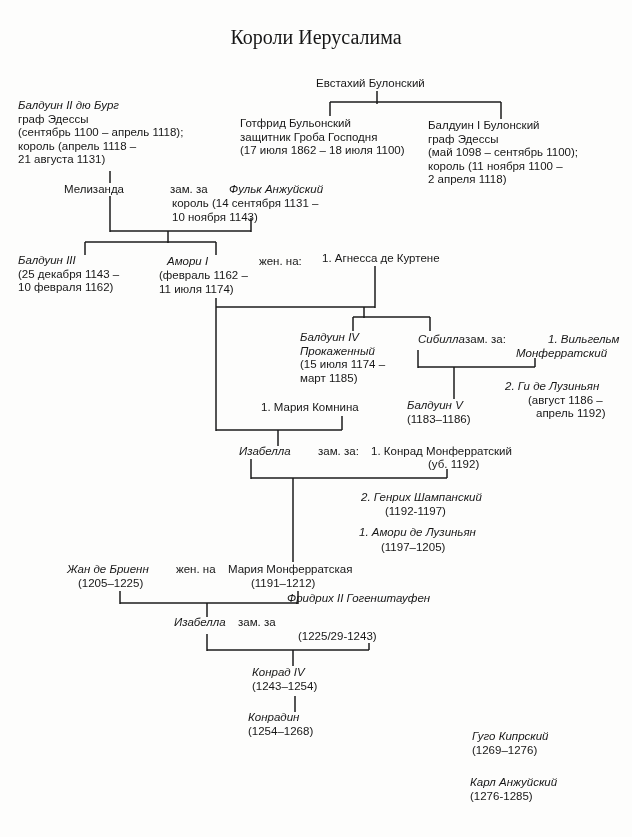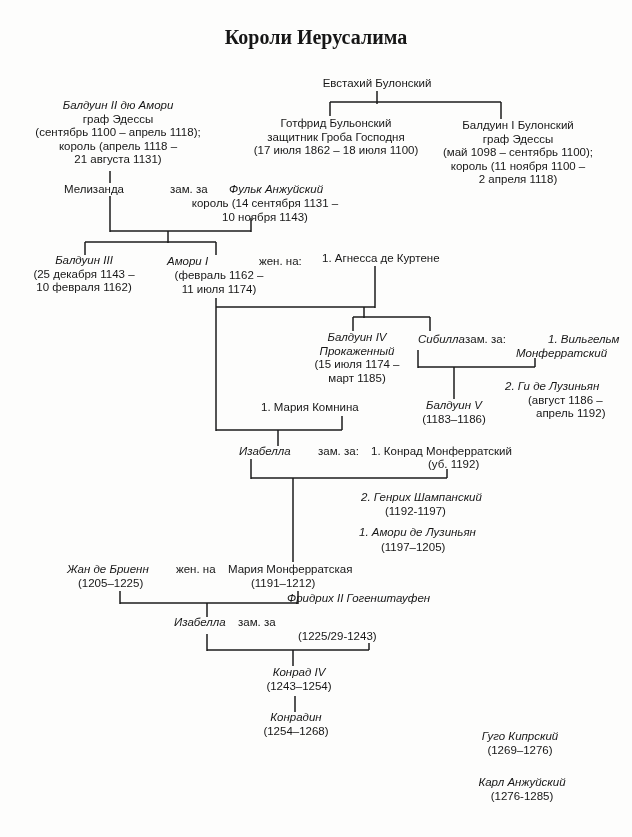--- a/index.html
+++ b/index.html
@@ -11,24 +11,24 @@
     overflow:hidden;
     font-family:"Liberation Sans", sans-serif;
     font-size:11.5px;
     line-height:13.5px;
     color:#161616;
   }
   .title{
     position:absolute;left:0;top:26px;width:100%;
     text-align:center;
     font-family:"Liberation Serif", serif;
-    font-weight:bold;font-size:20px;line-height:22px;
+    font-weight:normal;font-size:20px;line-height:22px;
   }
   .t{position:absolute;white-space:nowrap;}
-  .blk{position:absolute;text-align:center;}
+  .blk{position:absolute;}
   .blk div{white-space:nowrap;}
   .i{font-style:italic;}
   svg.lines{position:absolute;left:0;top:0;}
 </style>
 </head>
 <body>
 
 <div class="page">
 
   <div class="title">Короли Иерусалима</div>
@@ -73,21 +73,21 @@
          M369 643 V650
          M293 650 V666
          M295 696 V712"></path>
   </svg>
 
   <div class="blk" style="left:316px;top:77px;width:122px">
     <div>Евстахий Булонский</div>
   </div>
 
   <div class="blk" style="left:18px;top:99px;width:200px">
-    <div class="i">Балдуин II дю Амори</div>
+    <div class="i">Балдуин II дю Бург</div>
     <div>граф Эдессы</div>
     <div>(сентябрь 1100 – апрель 1118);</div>
     <div>король (апрель 1118 –</div>
     <div>21 августа 1131)</div>
   </div>
 
   <div class="blk" style="left:240px;top:117px;width:192px">
     <div>Готфрид Бульонский</div>
     <div>защитник Гроба Господня</div>
     <div>(17 июля 1862 – 18 июля 1100)</div>

